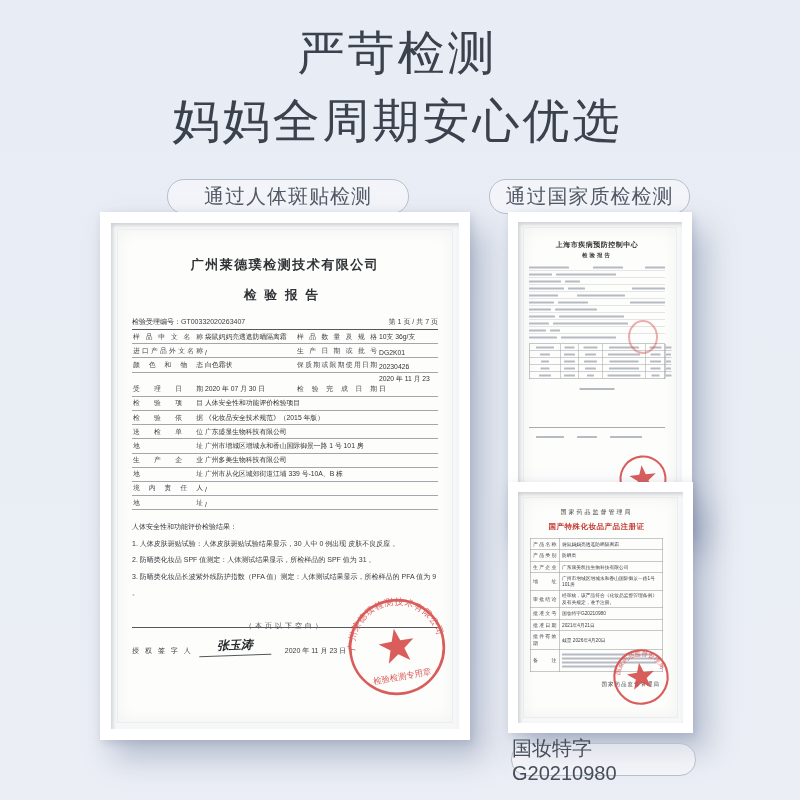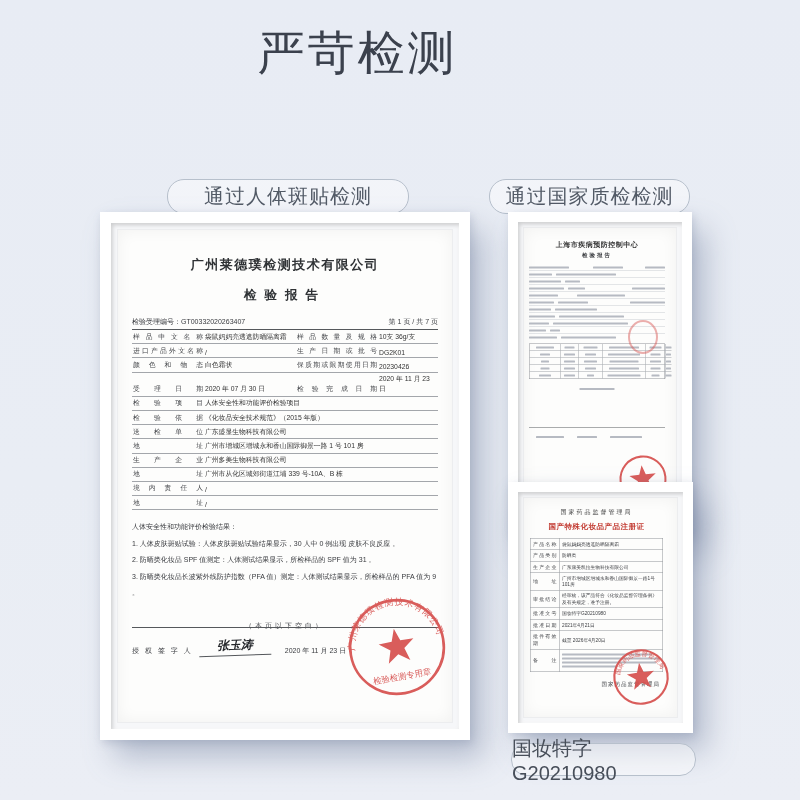--- a/index.html
+++ b/index.html
@@ -3,21 +3,21 @@
 <meta charset="utf-8">
 <style>
   html,body{margin:0;padding:0;}
   body{width:800px;height:800px;overflow:hidden;
        font-family:"Liberation Sans",sans-serif;
        background:linear-gradient(180deg,#e8ecf4 0%,#e9edf4 60%,#ebeef5 100%);}
   .canvas{position:relative;width:800px;height:800px;}
 
   
   .title{position:absolute;left:0;width:715px;text-align:center;
-         color:#3b414d;font-weight:500;letter-spacing:3px;}
+         color:#3b414d;font-weight:500;letter-spacing:3px;padding-left:40px;}
   .title.l1{top:22px;font-size:47px;}
   .title.l2{top:90px;font-size:47px;}
 
   
   .pill{position:absolute;display:flex;align-items:center;justify-content:center;
         border:1px solid #b7c0cc;border-radius:17px;background:rgba(255,255,255,.45);
         color:#525a66;font-size:20px;letter-spacing:1px;}
   .pill.p-left{left:167px;top:179px;width:240px;height:33px;}
   .pill.p-right{left:489px;top:179px;width:199px;height:33px;}
   .pill.p-bottom{left:511px;top:743px;width:183px;height:31px;border-radius:16px;
@@ -120,20 +120,21 @@
 
 <div class="canvas">
 
   <svg width="0" height="0" style="position:absolute">
     <defs>
       <polygon id="star5" fill="#d6504e" points="60,40 64.7,53.5 79,53.8 67.6,62.5 71.8,76.2 60,68 48.2,76.2 52.4,62.5 41,53.8 55.3,53.5"></polygon>
     </defs>
   </svg>
 
   <div class="title l1">严苛检测</div>
+  <div class="title l2">妈妈全周期安心优选</div>
 
   <div class="pill p-left">通过人体斑贴检测</div>
   <div class="pill p-right">通过国家质检检测</div>
 
   <div class="frame f-main">
     <div class="frame-inner"></div>
     <div class="paper">
       <div class="mc">
         <div class="company">广州莱德璞检测技术有限公司</div>
         <div class="doctitle">检验报告</div>

